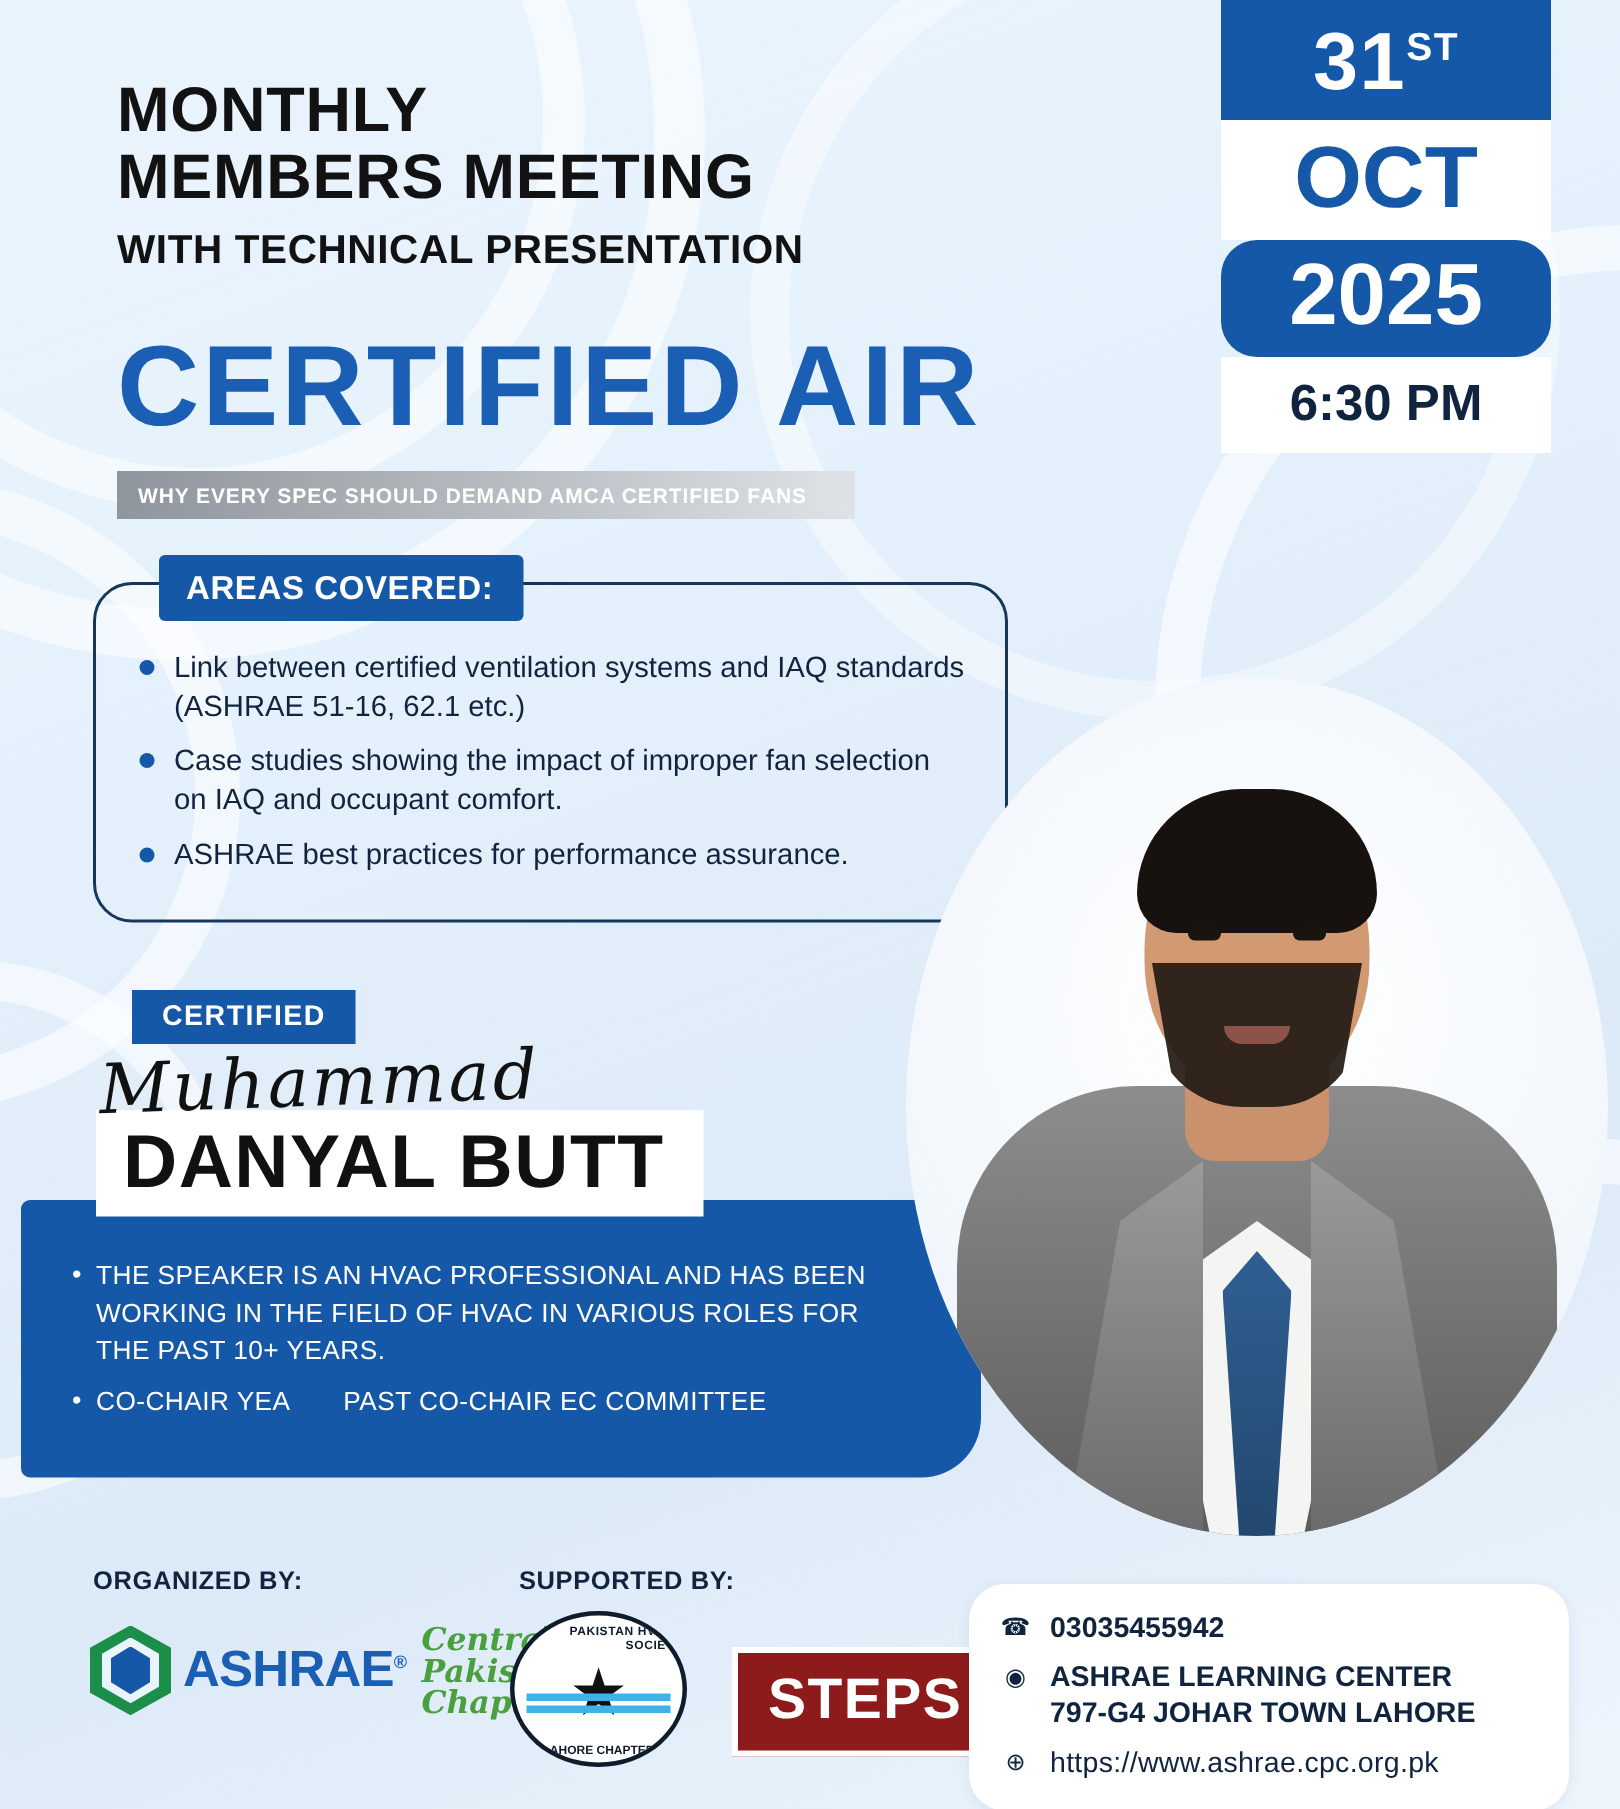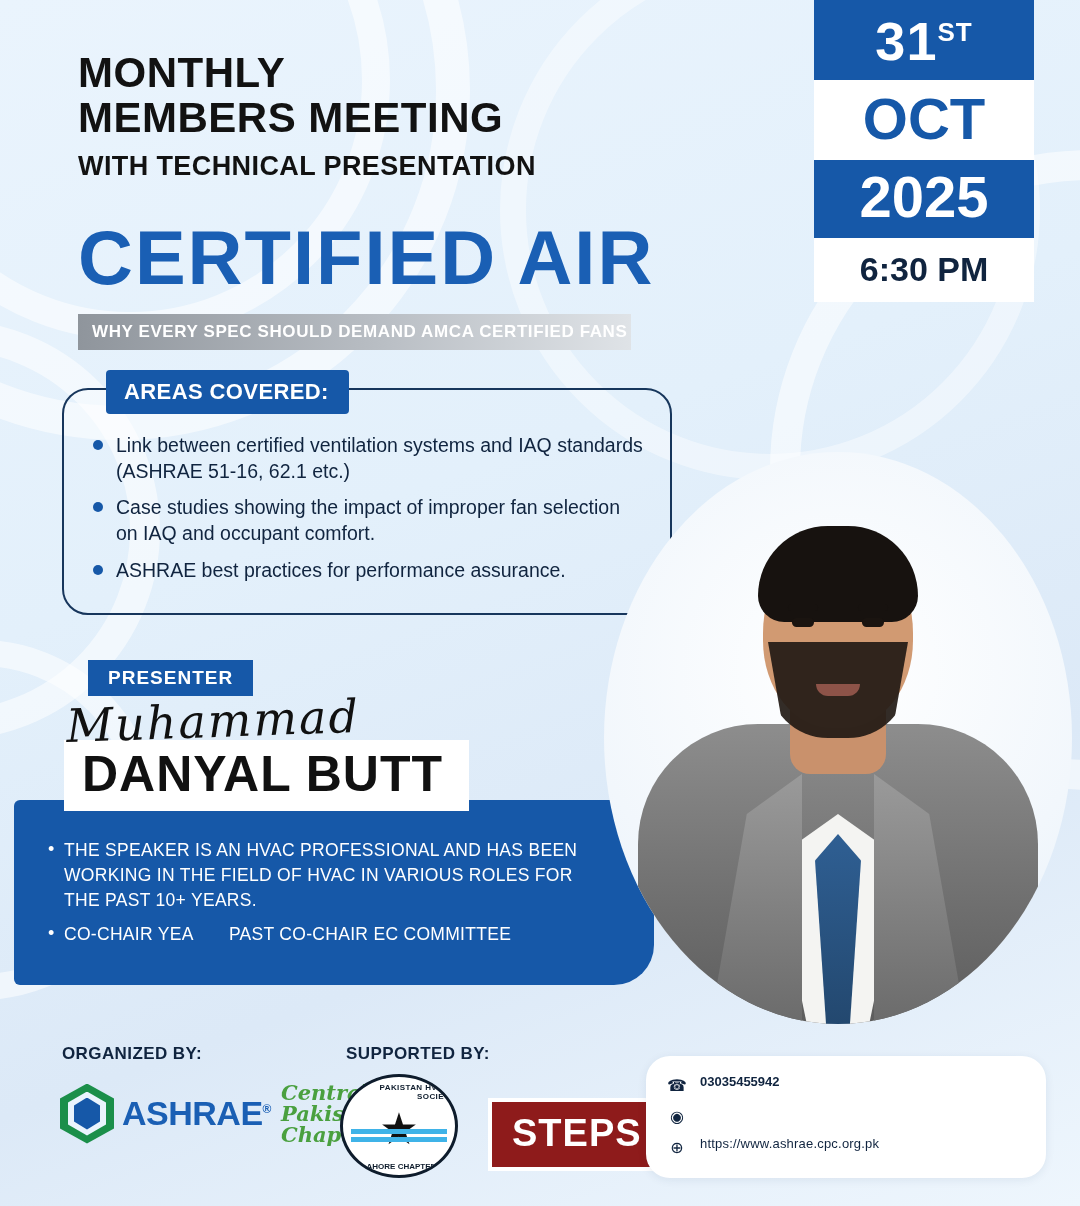--- a/index.html
+++ b/index.html
@@ -41,20 +41,21 @@
   .date-day sup { font-size: 26px; vertical-align: super; font-weight: 800; }
   .date-month {
     background: #fff; color: #1658a8;
     font-size: 58px; font-weight: 800; line-height: 1;
     padding: 10px 0 12px;
   }
   .date-year {
     background: #1658a8; color: #fff;
     font-size: 58px; font-weight: 800; line-height: 1;
     padding: 8px 0 12px;
+    border-radius: 24px;
   }
   .date-time {
     background: #fff; color: #10243f;
     font-size: 34px; font-weight: 800; line-height: 1;
     padding: 14px 0 16px;
   }
 
   
   .title-wrap { position: absolute; top: 50px; left: 78px; width: 640px; z-index: 4; }
   .t-monthly {
@@ -65,22 +66,22 @@
     font-size: 27px; font-weight: 700; color: #121212;
     letter-spacing: 0.4px; margin-top: 10px; text-transform: uppercase;
   }
   .t-main {
     font-size: 76px; font-weight: 800; color: #1a5fb4;
     letter-spacing: 2px; margin-top: 38px; line-height: 1;
   }
   .t-strip {
     display: inline-block; margin-top: 18px;
     background: linear-gradient(90deg, #8f959c 0%, #b9bec4 55%, #dfe3e7 100%);
-    color: #fff; font-size: 17px; font-weight: 700; letter-spacing: .6px;
-    padding: 8px 4px 8px 14px;
+    color: #fff; font-size: 14px; font-weight: 700; letter-spacing: .6px;
+    padding: 8px 32px 8px 14px;
   }
 
   
   .areas-box {
     position: absolute; top: 388px; left: 62px; width: 610px;
     border: 2px solid #17365c; border-radius: 26px;
     padding: 42px 24px 20px 26px; z-index: 4;
     background: transparent;
   }
   .areas-tag {
@@ -279,21 +280,21 @@
     z-index: 5; box-shadow: 0 2px 10px rgba(20,50,90,.08);
   }
   .contact-row {
     display: flex; align-items: flex-start; gap: 12px; margin-bottom: 8px;
   }
   .contact-row:last-child { margin-bottom: 0; }
   .c-ico {
     width: 22px; flex: 0 0 22px; text-align: center;
     color: #10243f; font-size: 16px; line-height: 1.45;
   }
-  .c-text { font-size: 13px; font-weight: 700; color: #10243f; line-height: 1.3; }
+  .c-text { font-size: 19px; font-weight: 700; color: #10243f; line-height: 1.3; }
   .c-text.small { font-weight: 500; letter-spacing: .2px; }
 </style>
 </head>
 <body>
 
 <div id="poster">
 
   <div class="swirl s1"></div>
   <div class="swirl s2"></div>
   <div class="swirl s3"></div>
@@ -340,21 +341,21 @@
       <div class="p-brow l"></div>
       <div class="p-brow r"></div>
       <div class="p-eye l"></div>
       <div class="p-eye r"></div>
       <div class="p-beard"></div>
       <div class="p-mouth"></div>
     </div>
   </div>
 
   <div class="blue-panel"></div>
-  <div class="presenter-tag">PRESENTER</div>
+  <div class="presenter-tag">CERTIFIED</div>
   <div class="script-name">Muhammad</div>
   <div class="name-plate">
     <span>DANYAL BUTT</span>
   </div>
   <ul class="bio-list">
     <li>THE SPEAKER IS AN HVAC PROFESSIONAL AND HAS BEEN WORKING IN THE FIELD OF HVAC IN VARIOUS ROLES FOR THE PAST 10+ YEARS.</li>
     <li>
       <span class="bio-inline">CO-CHAIR YEA</span>
       <span>PAST CO-CHAIR EC COMMITTEE</span>
     </li>
@@ -391,20 +392,24 @@
 
   <div class="steps-logo">STEPS</div>
 
   <div class="contact-card">
     <div class="contact-row">
       <div class="c-ico">☎</div>
       <div class="c-text">03035455942</div>
     </div>
     <div class="contact-row">
       <div class="c-ico">◉</div>
+      <div>
+        <div class="c-text">ASHRAE LEARNING CENTER</div>
+        <div class="c-text">797-G4 JOHAR TOWN LAHORE</div>
+      </div>
     </div>
     <div class="contact-row">
       <div class="c-ico">⊕</div>
       <div class="c-text small">https://www.ashrae.cpc.org.pk</div>
     </div>
   </div>
 
 </div>
 
 </body></html>

